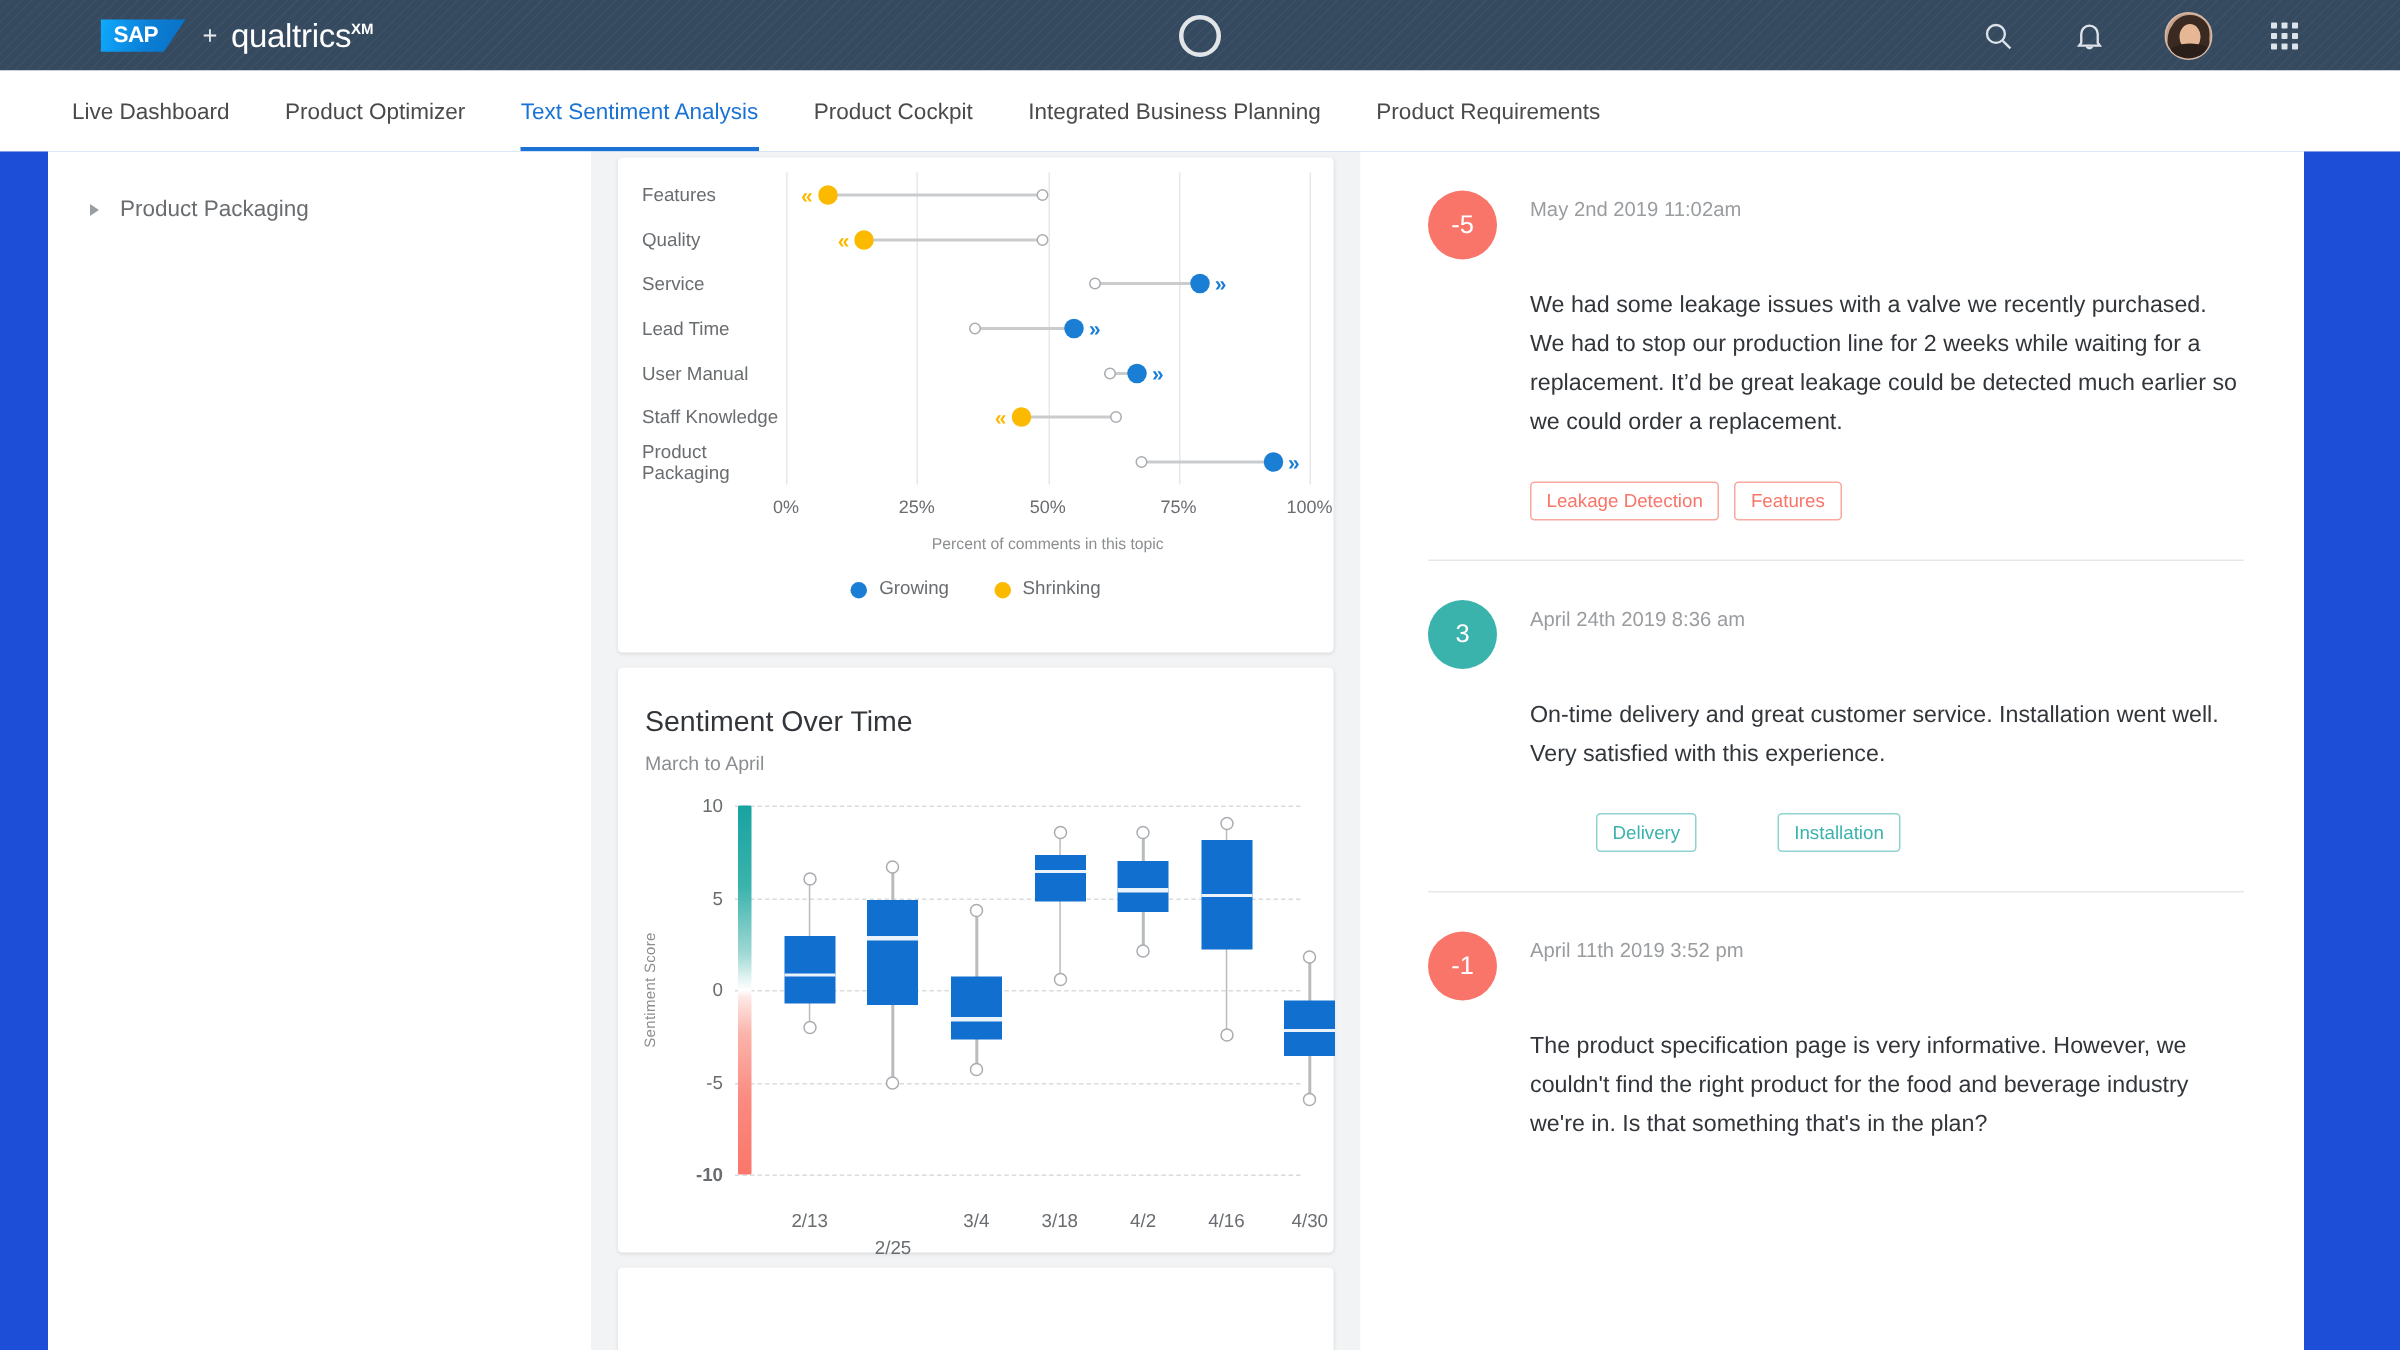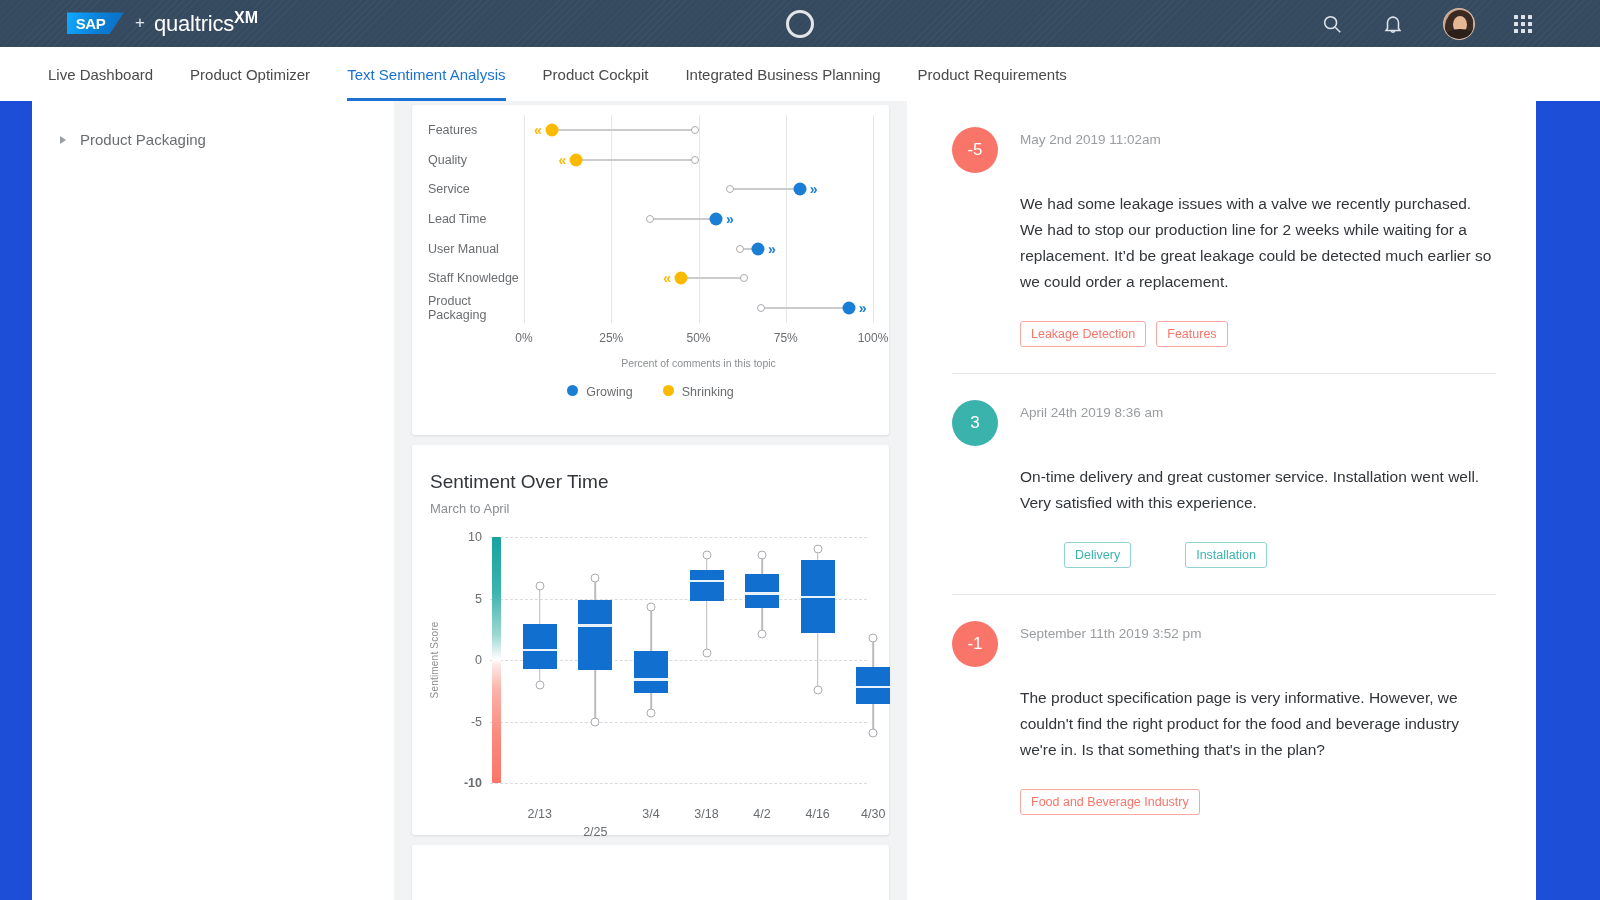--- a/index.html
+++ b/index.html
@@ -28,21 +28,21 @@
     background: linear-gradient(105deg, #0faaff 0%, #0a7fd6 55%, #0a6fc2 100%);
     display:flex; align-items:center; justify-content:center;
     clip-path: polygon(0 0, 100% 0, 74% 100%, 0% 100%);
   }
   .sap-mark span {
     color:#fff; font-weight:bold; font-size:15px; letter-spacing:-.4px;
     margin-right:10px; font-family:"Liberation Sans", sans-serif;
   }
   .plus { color:#e4e8ec; font-size:17px; margin:0 9px 0 11px; font-weight:300;}
   .qualtrics { color:#ffffff; font-size:22px; font-weight:400; letter-spacing:-.2px;}
-  .qualtrics sup { font-size:16px; font-weight:700; vertical-align:super; letter-spacing:0;}
+  .qualtrics sup { font-size:10px; font-weight:700; vertical-align:super; letter-spacing:0;}
 
   .center-orb {
     position:absolute; left:50%; top:50%; transform:translate(-50%,-50%);
     width:28px; height:28px; border-radius:50%;
     border:3px solid rgba(255,255,255,.86);
     z-index:2;
   }
   .top-actions {
     margin-left:auto; margin-right:68px; display:flex; align-items:center; gap:39px; z-index:2;
   }
@@ -115,21 +115,21 @@
     position:absolute; top:50%; transform:translate(-50%,-50%);
     font-size:14px; line-height:1; font-weight:700;
   }
   .chev.grow { color:#1a7fd4; }
   .chev.shrink { color:#fbb900; }
 
   .axis-row { position:relative; height:22px; margin-left:112px; margin-right:16px; margin-top:8px;}
   .axis-tick { position:absolute; top:0; transform:translateX(-50%); font-size:12px; color:#6a6d70; white-space:nowrap;}
   .axis-caption { text-align:center; font-size:10.5px; color:#8b8e91; margin-top:4px; padding-left:96px;}
   .legend { display:flex; justify-content:center; align-items:center; gap:30px; margin-top:16px; }
-  .legend-item { display:flex; align-items:flex-start; gap:8px; font-size:12.5px; color:#6a6d70;}
+  .legend-item { display:flex; align-items:flex-end; gap:8px; font-size:12.5px; color:#6a6d70;}
   .legend-dot { width:11px; height:11px; border-radius:50%; }
 
   
   .card-box { margin-top:10px; height:390px; padding:26px 18px 0 18px; position:relative;}
   .box-title { font-size:19px; color:#32363a; font-weight:400; }
   .box-sub { font-size:13px; color:#8b8e91; margin-top:8px; }
   .box-plot-area { position:absolute; left:18px; right:18px; top:92px; bottom:52px; }
   .ylabel {
     position:absolute; left:4px; top:50%; transform:translate(-50%,-50%) rotate(-90deg);
     font-size:10px; color:#8b8e91; letter-spacing:.2px; white-space:nowrap;
@@ -459,23 +459,20 @@
           <div class="c-text">On-time delivery and great customer service. Installation went well. Very satisfied with this experience.</div>
           <div class="tags">
             <div class="tag pos">Delivery</div>
             <div class="tag pos">Installation</div>
           </div>
         </div>
         <div class="divider"></div>
         <div class="comment">
           <div class="comment-head">
             <div class="score neg">-1</div>
-            <div class="c-date">September 11th 2019 3:52 pm</div>
+            <div class="c-date">April 11th 2019 3:52 pm</div>
           </div>
           <div class="c-text">The product specification page is very informative. However, we couldn't find the right product for the food and beverage industry we're in. Is that something that's in the plan?</div>
-          <div class="tags">
-            <div class="tag neg">Food and Beverage Industry</div>
-          </div>
         </div>
       </div>
 
  </div>
 </div>
 
 </body></html>

